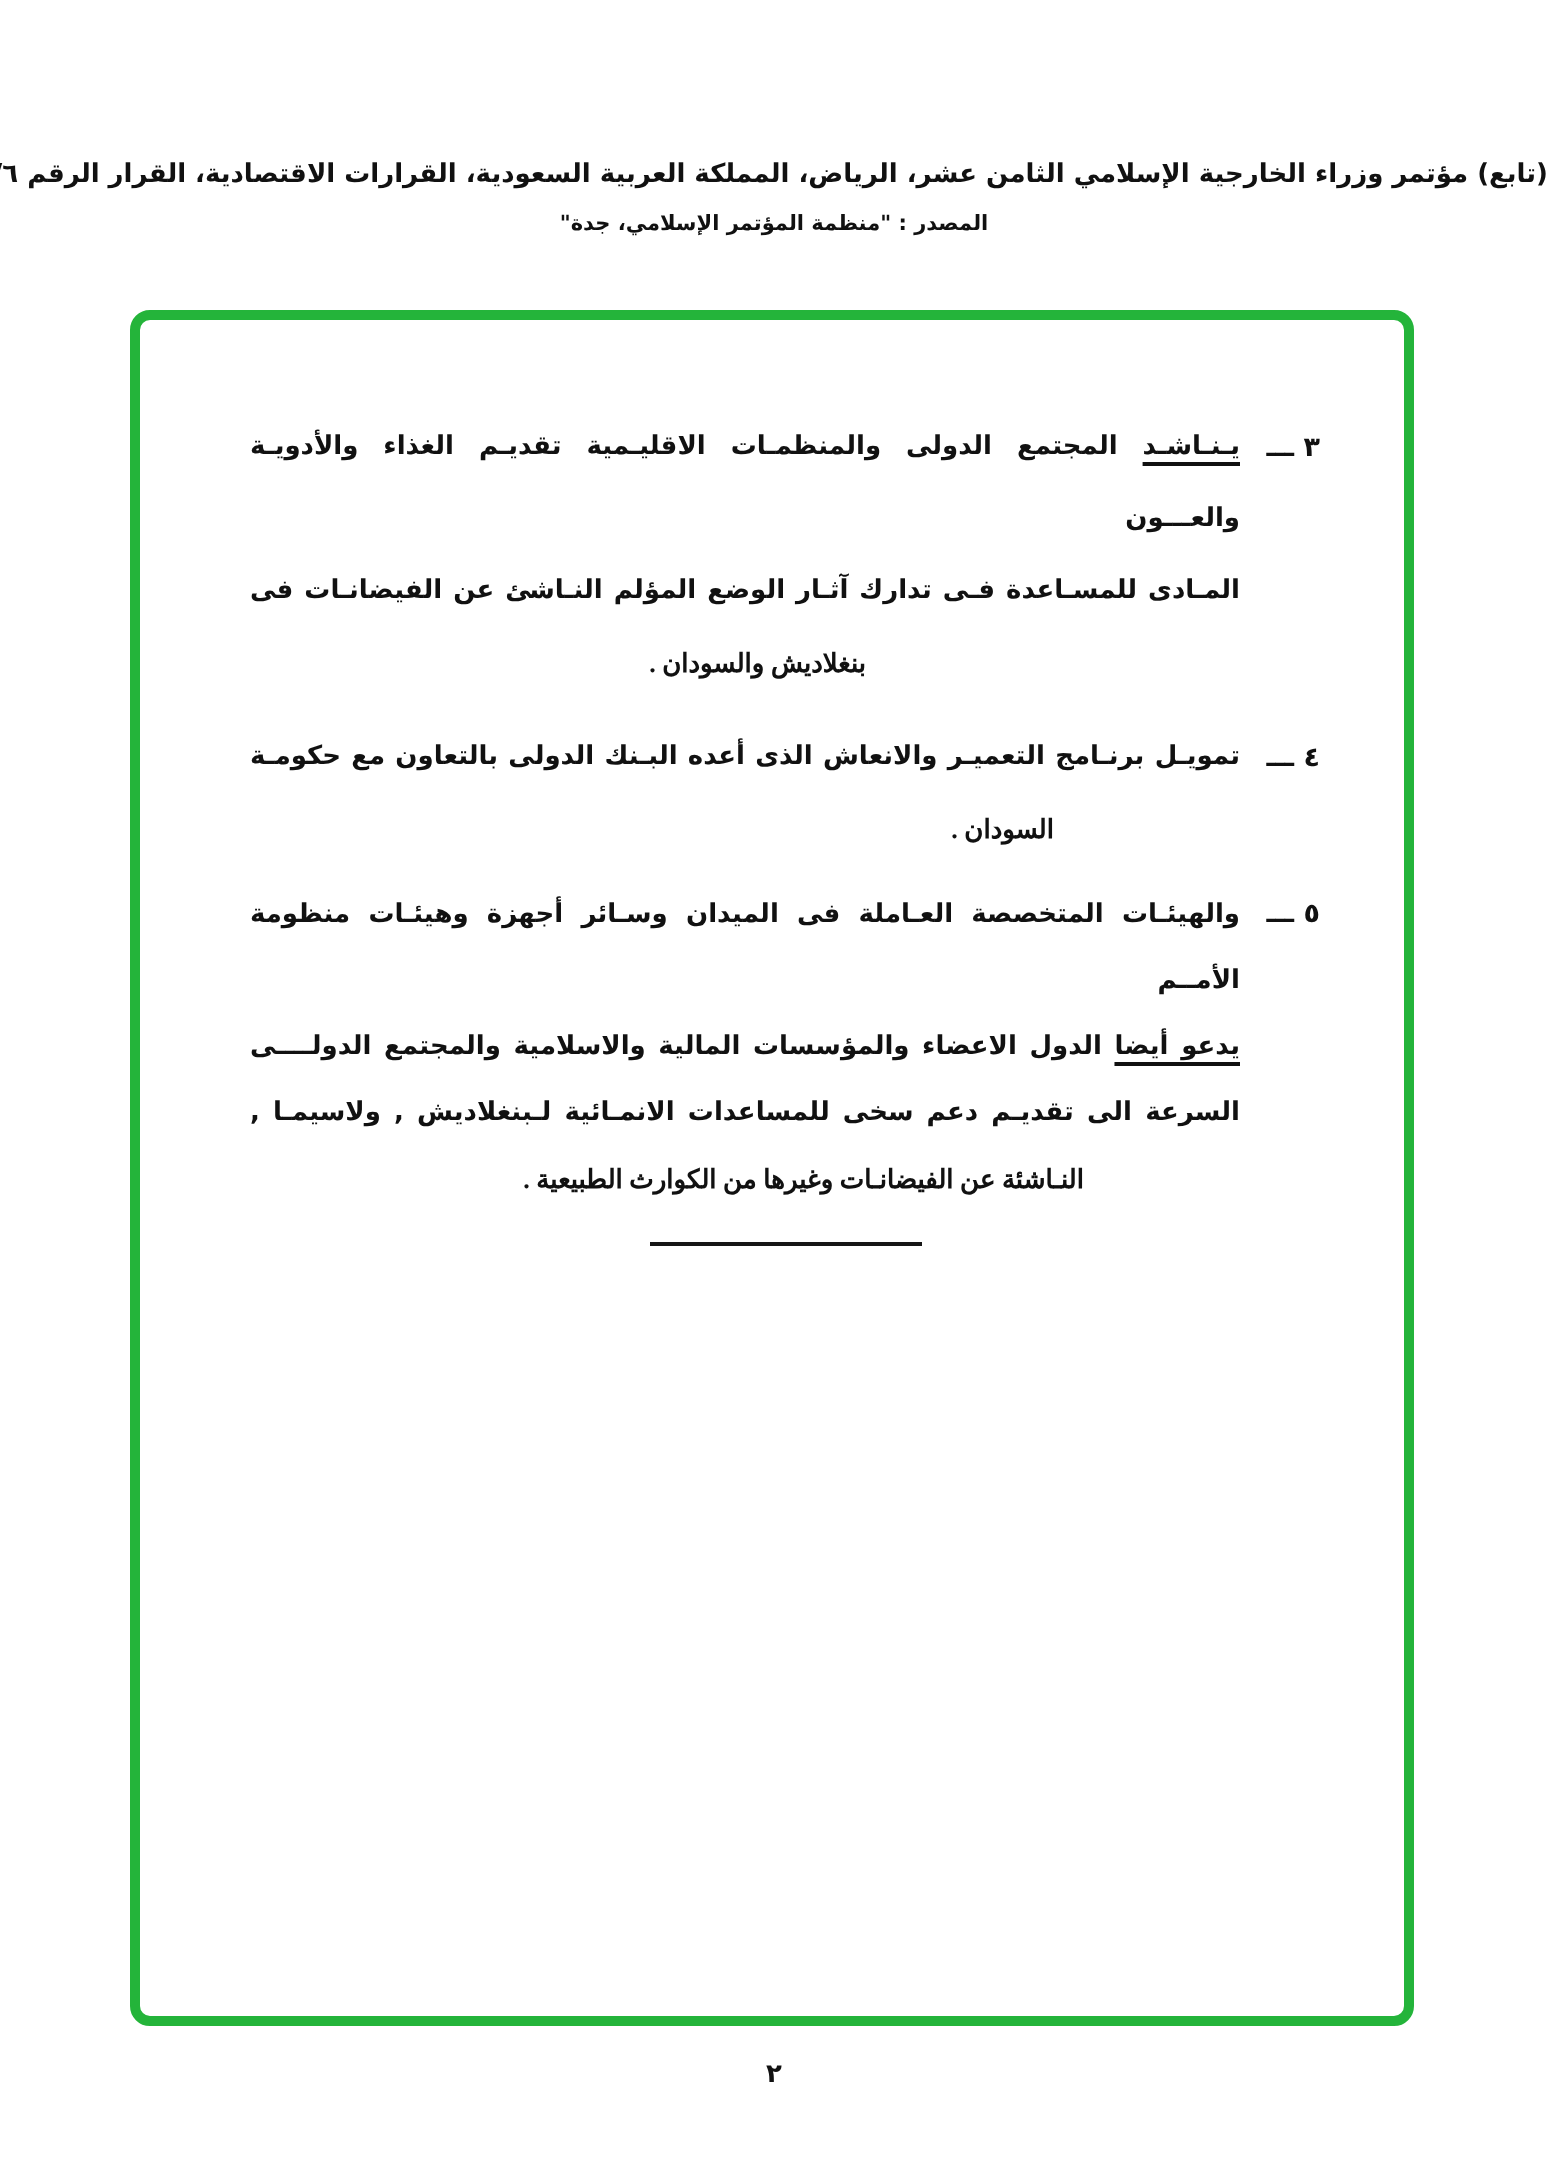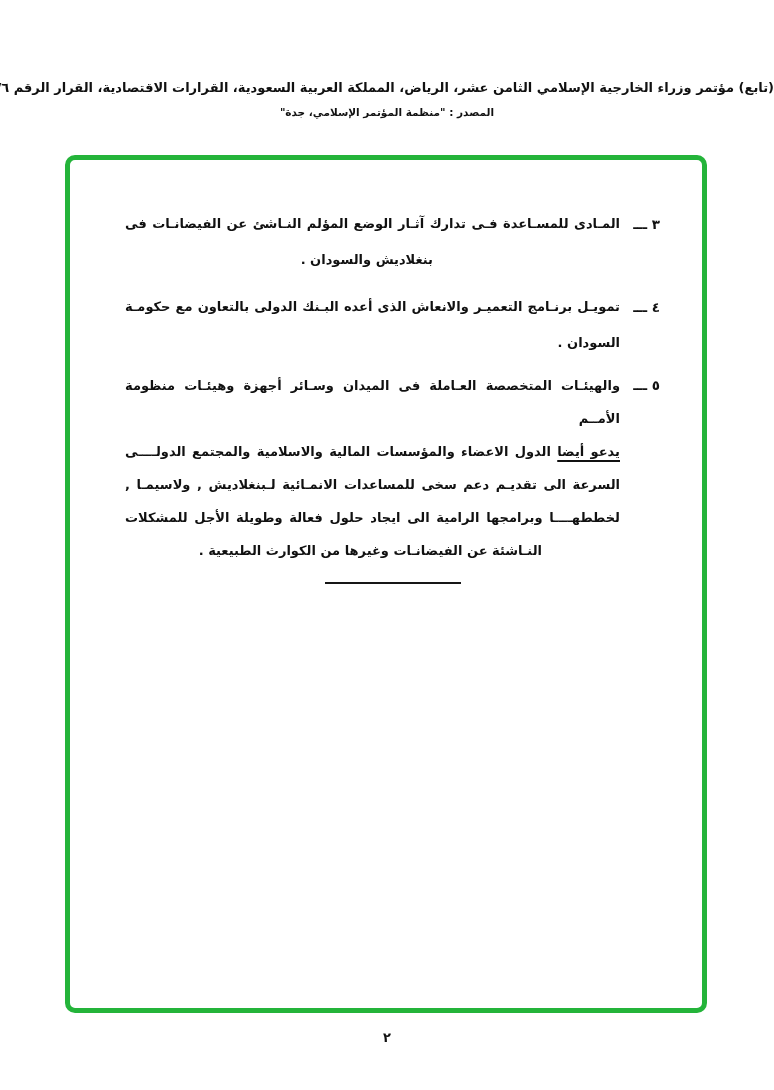--- a/index.html
+++ b/index.html
@@ -49,23 +49,23 @@
   }
   .p3 { margin-top: 0;    line-height: 36px; }
   .p4 { margin-top: 11px; line-height: 36px; }
   .p5 { margin-top: 8px;  line-height: 33px; }
   .line { direction: rtl; }
   .just {
     text-align: justify;
     text-align-last: justify;
     -moz-text-align-last: justify;
   }
-  .short { text-align: right; }
+  .short { text-align: right; font-family: Liberation Serif, serif; }
   .ind187 { margin-right: 187px; }
-  .ind93  {  }
+  .ind93  { margin-right: 93px;  }
   .ind125 { margin-right: 78px; }
   .line u {
     text-decoration-thickness: 1.5px;
     text-underline-offset: 4px;
   }
   
   .divider {
     margin: 15px auto 0 auto;
     width: 136px; height: 2px;
     background: #161616;
@@ -80,35 +80,35 @@
 </head>
 <body>
 
 <div class="hdr1">(تابع)  مؤتمر وزراء الخارجية الإسلامي الثامن عشر، الرياض، المملكة العربية السعودية، القرارات الاقتصادية، القرار الرقم ١٨/٦-أق</div>
 <div class="hdr2">المصدر :  "منظمة المؤتمر الإسلامي، جدة"</div>
 
 <div class="frame">
 
   <div class="para p3">
     <span class="marker">٣ ـــ</span>
+    <div class="line just"><u>يـنـاشـد</u><span> المجتمع الدولى والمنظمـات الاقليـمية تقديـم الغذاء والأدويـة والعـــون</span></div>
     <div class="line just"><span>المـادى للمسـاعدة فـى تدارك آثـار الوضع المؤلم النـاشئ عن الفيضانـات فى</span></div>
     <div class="line short ind187"><span>بنغلاديش والسودان .</span></div>
   </div>
 
   <div class="para p4">
     <span class="marker">٤ ـــ</span>
     <div class="line just"><span>تمويـل برنـامج التعميـر والانعاش الذى أعده البـنك الدولى بالتعاون مع حكومـة</span></div>
     <div class="line short ind93"><span>السودان .</span></div>
   </div>
 
   <div class="para p5">
     <span class="marker">٥ ـــ</span>
     <div class="line just"><span>والهيئـات المتخصصة العـاملة فى الميدان وسـائر أجهزة وهيئـات منظومة الأمــم</span></div>
     <div class="line just"><u>يدعو أيضا</u><span> الدول الاعضاء والمؤسسات المالية والاسلامية والمجتمع الدولــــى</span></div>
     <div class="line just"><span>السرعة الى تقديـم دعم سخى للمساعدات الانمـائية لـبنغلاديش , ولاسيمـا ,</span></div>
-    <div class="line just"><span>لخططهــــا وبرامجها الرامية الى ايجاد حلول فعالة وطويلة الأجل للمشكلات</span></div>
     <div class="line short ind125"><span>النـاشئة عن الفيضانـات وغيرها من الكوارث الطبيعية .</span></div>
   </div>
 
   <div class="divider"></div>
 </div>
 
 <div class="pagenum">٢</div>
 
 </body></html>

